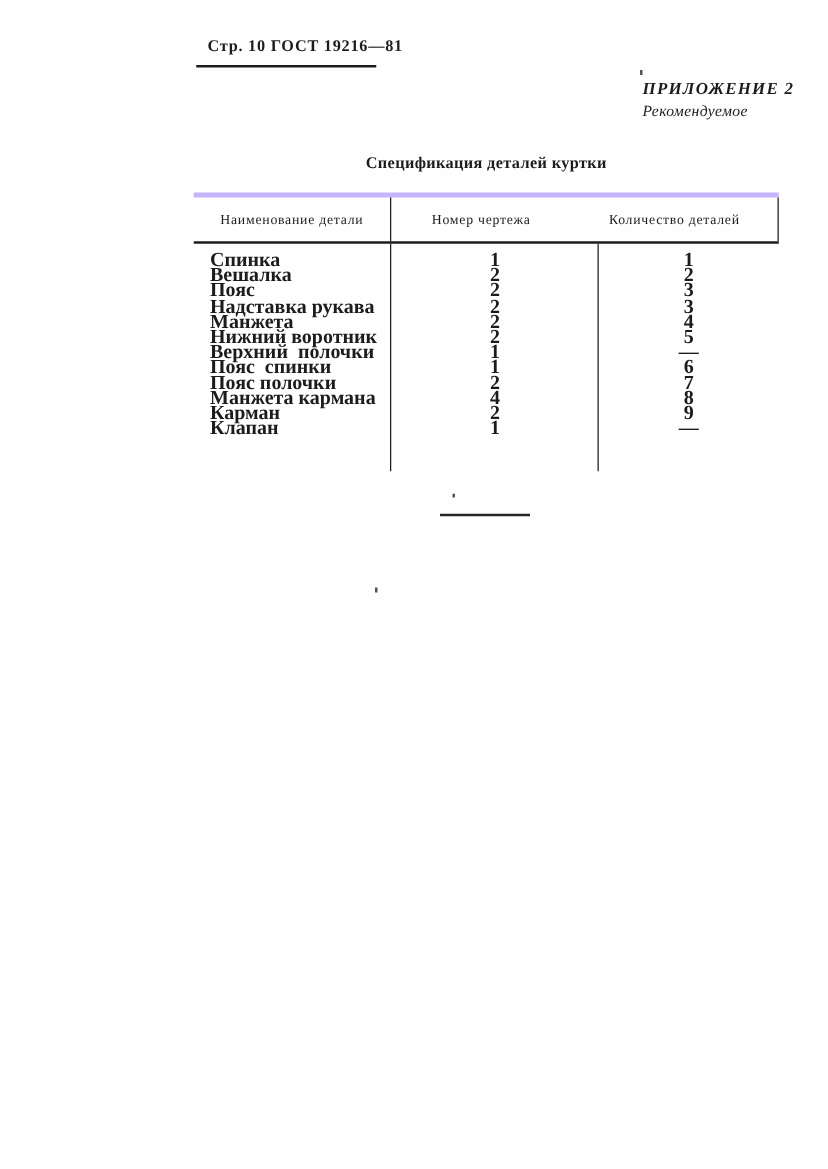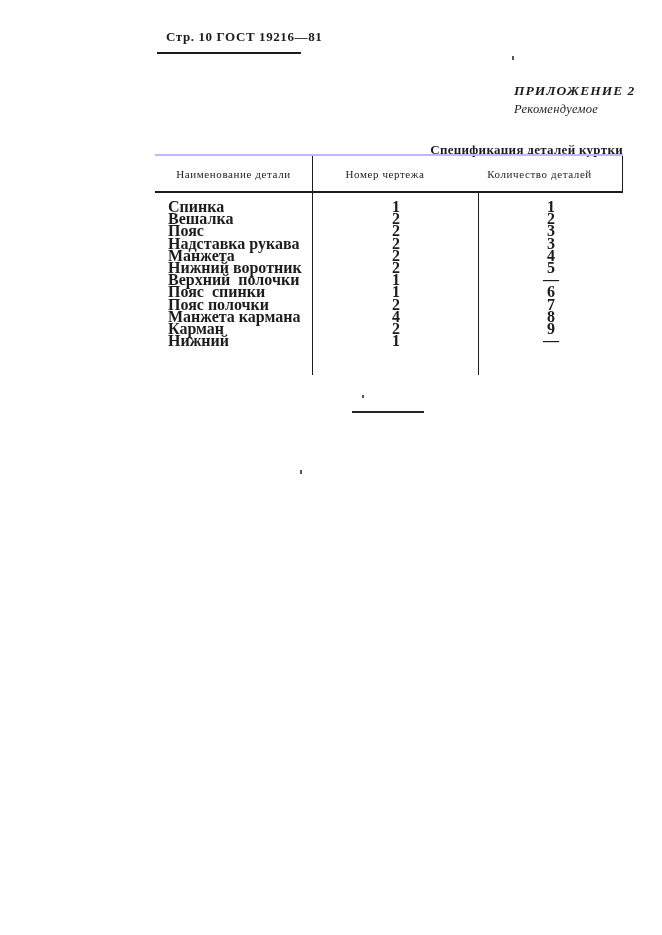--- a/index.html
+++ b/index.html
@@ -23,43 +23,43 @@
     letter-spacing: 0.6px; white-space: pre;
   }
   .header-underline {
     position: absolute; left: 157px; top: 52px;
     width: 144px; height: 2px; background: #1c1c1c;
   }
 
   
   .appendix {
     position: absolute; left: 514px; top: 63px;
-    font-style: italic; text-align: left; margin-top: 20px;
+    font-style: italic; text-align: left;
   }
   .appendix .line1 {
     font-size: 13.5px; font-weight: bold; letter-spacing: 1px;
   }
   .appendix .line2 {
     font-size: 12.5px; margin-top: 3px; letter-spacing: 0.3px;
   }
 
   
   .table-title {
-    position: absolute; left: 155px; top: 142px; width: 468px;
-    text-align: right; font-weight: bold; font-size: 13px;
+    position: absolute; left: 155px; top: 122px; width: 468px;
+    text-align: center; font-weight: bold; font-size: 13px;
     letter-spacing: 0.3px;
   }
 
   
   .spec-table {
     position: absolute; left: 155px; top: 154px; width: 468px;
   }
   .thead {
     display: flex;
-    border-top: 2px solid #c4b5fd;
+    border-top: 4px solid #c4b5fd;
     border-bottom: 2px solid #1c1c1c;
     height: 35px;
   }
   .th {
     display: flex; align-items: center; justify-content: center;
     box-sizing: border-box;
     font-size: 11px; letter-spacing: 0.6px; text-align: center;
   }
   .th.c1 { width: 158px; border-right: 1.5px solid #1c1c1c; }
   .th.c2 { width: 166px; border-right: 1.5px solid #1c1c1c; }
@@ -182,21 +182,21 @@
     <div class="td num">8</div>
   </div>
 
   <div class="trow">
     <div class="td name">Карман</div>
     <div class="td qty">2</div>
     <div class="td num">9</div>
   </div>
 
   <div class="trow">
-    <div class="td name">Нижний</div>
+    <div class="td name">Клапан</div>
     <div class="td qty">1</div>
     <div class="td num">—</div>
   </div>
 </div>
   </div>
 
   <div class="end-rule"></div>
 
   <div class="speck s1"></div>
   <div class="speck s2"></div>

